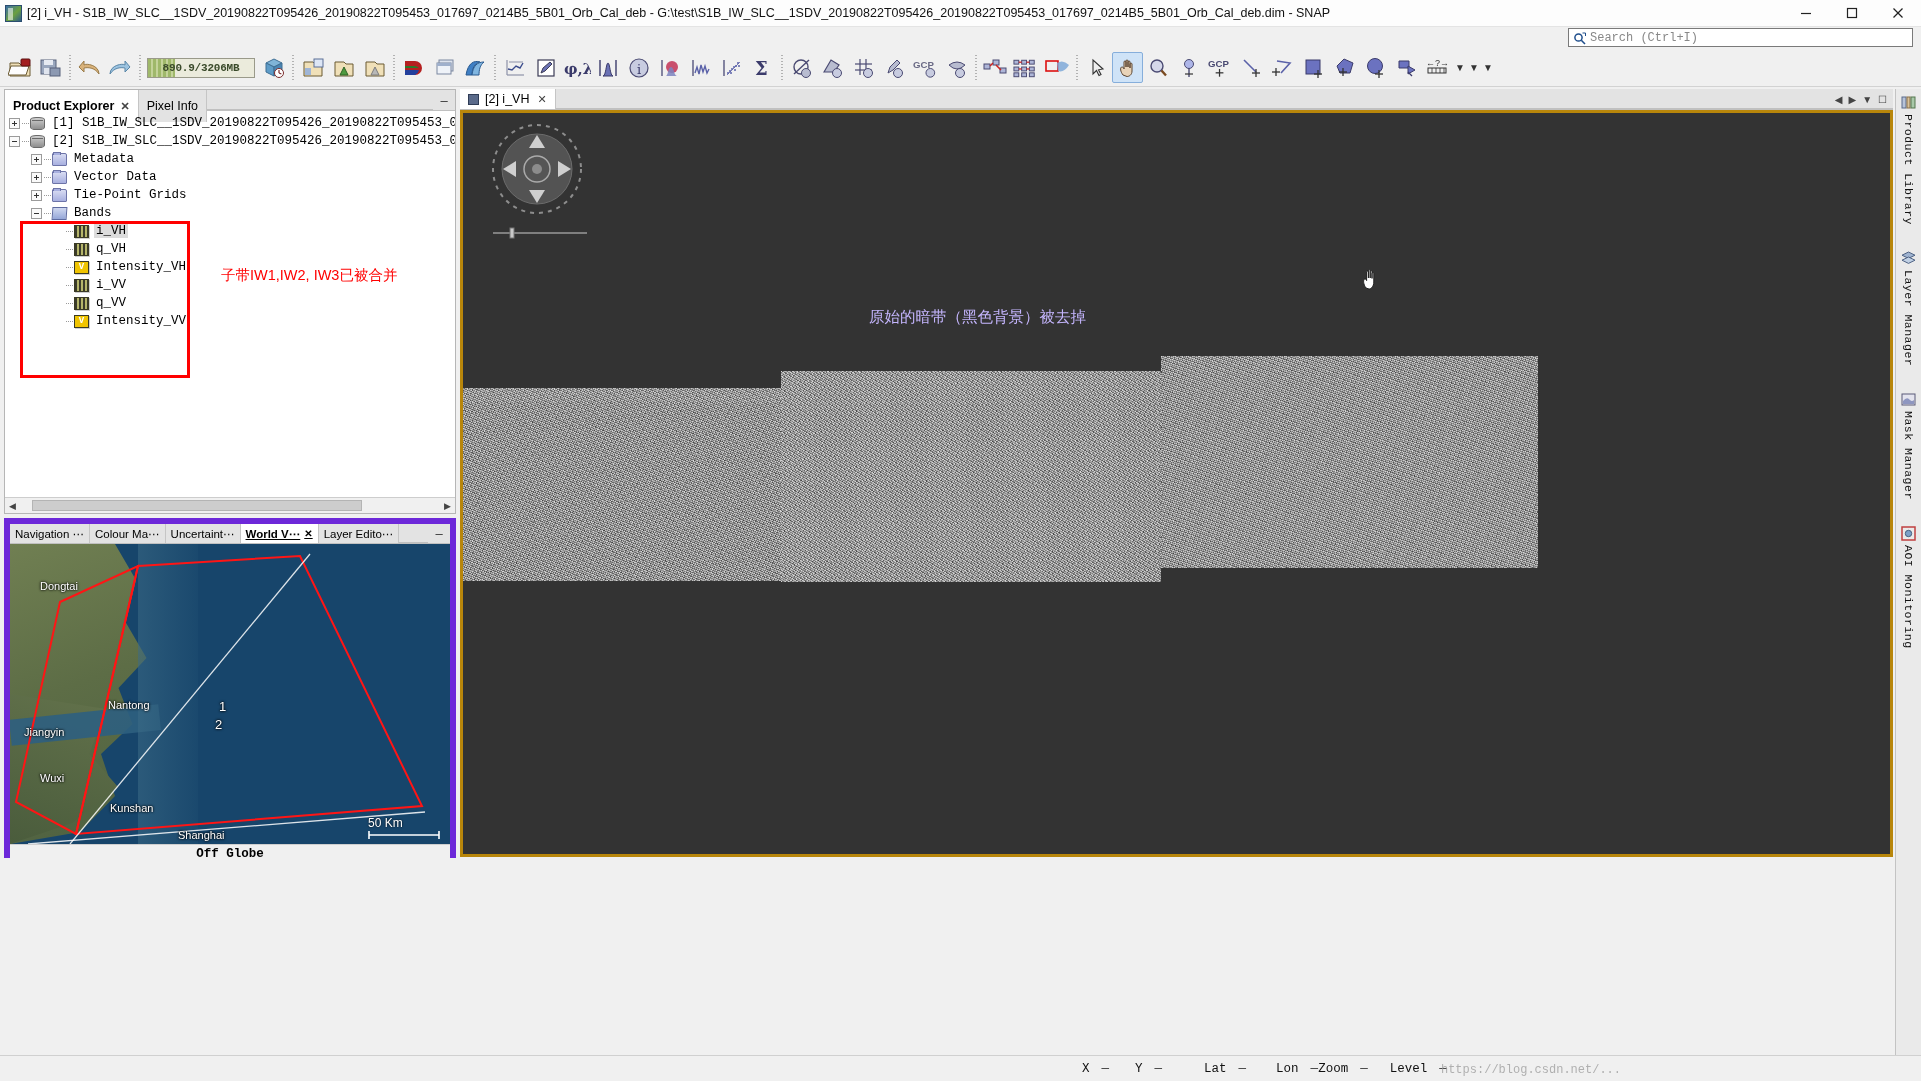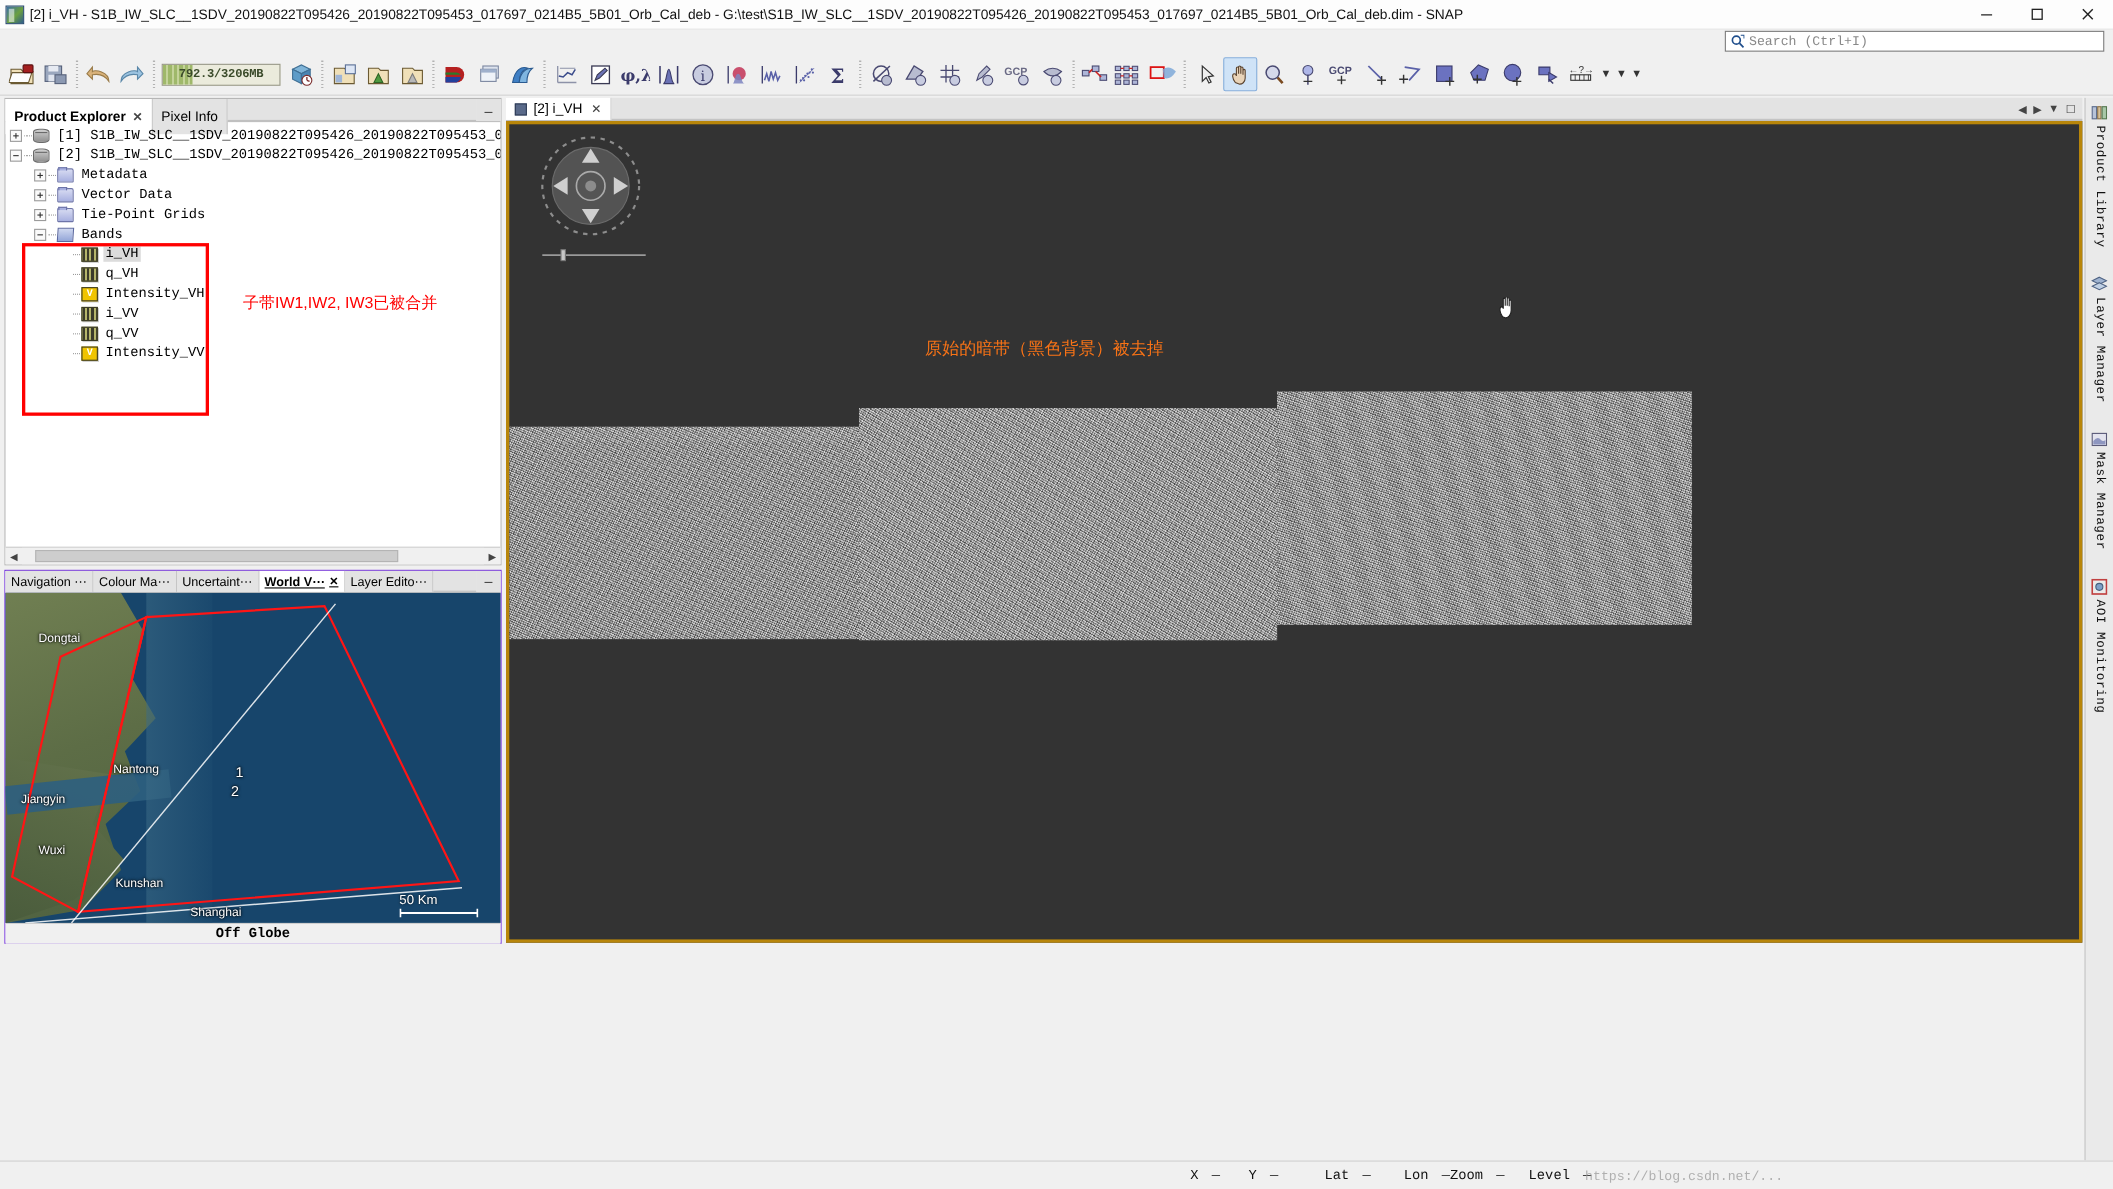--- a/index.html
+++ b/index.html
@@ -200,21 +200,21 @@
   }
   .hs-track { flex: 1 1 auto; height: 15px; background: #f0f0f0; position: relative; }
   .hs-thumb {
     position: absolute; left: 12px; top: 2px; width: 330px; height: 11px;
     background: #cdcdcd; border: 1px solid #b4b4b4;
   }
 
   
   .left-bottom {
     position: absolute; left: 4px; top: 518px; width: 452px; height: 340px;
-    background: #fff; border: 1px solid #6d28d9;
+    background: #fff; border: 6px solid #6d28d9;
   }
   .lb-tabs {
     height: 20px; background: #eaeaea; display: flex; align-items: stretch;
     border-bottom: 1px solid #c0c0c0;
   }
   .lb-tab {
     display: flex; align-items: center; padding: 0 5px; font-size: 11.5px;
     color: #000; border-right: 1px solid #c5c5c5; background: #e3e3e3;
     white-space: nowrap;
   }
@@ -274,22 +274,22 @@
     overflow: hidden;
   }
   .sar-strip { position: absolute; }
   .nav-compass {
     position: absolute; left: 28px; top: 10px; width: 92px; height: 92px;
   }
   .nav-slider {
     position: absolute; left: 28px; top: 112px; width: 98px; height: 12px;
   }
   .anno-img {
-    position: absolute; color: #f97316; font-size: 15.5px;
-    white-space: nowrap; font-family: "Liberation Sans", sans-serif;
+    position: absolute; color: #c4b5fd; font-size: 15.5px;
+    white-space: nowrap; font-family: "Liberation Sans", sans-serif; margin-left: 28px;
   }
   .cursor-arrow { position: absolute; }
 
   
   .right-rail {
     position: absolute; right: 0; top: 89px; width: 26px; bottom: 26px;
     background: #eaeaea; border-left: 1px solid #c3c3c3;
     display: flex; flex-direction: column; align-items: center; padding-top: 6px;
   }
   .rail-item {
@@ -386,21 +386,21 @@
         <g transform="translate(22,0) scale(-1,1)">
           <path d="M19 17 C19 8 6 6 4 8 L4 4 L-1 10 L4 15 L4 11 C9 10 15 11 19 17 Z" fill="#9cc3e0" stroke="#5a87a8" stroke-width="1" transform="translate(2,0)"></path>
         </g>
       </svg>
     </div>
 
     <div class="tb-sep"></div>
 
     <div class="tb-mem">
       <span class="fill"></span>
-      <span>792.3/3206MB</span>
+      <span>890.9/3206MB</span>
     </div>
     <div class="tb-btn">
       <svg width="24" height="22" viewBox="0 0 24 22">
         <path d="M4 6 L12 2 L20 6 L12 10 Z" fill="#7fb4d8" stroke="#3f6f94"></path>
         <path d="M4 6 L4 15 L12 19 L12 10 Z" fill="#5e9cc8" stroke="#3f6f94"></path>
         <path d="M20 6 L20 15 L12 19 L12 10 Z" fill="#4a85b3" stroke="#3f6f94"></path>
         <circle cx="17" cy="16" r="4.5" fill="#fff" stroke="#7a2b2b"></circle>
         <line x1="17" y1="16" x2="17" y2="13" stroke="#7a2b2b" stroke-width="1.2"></line>
         <line x1="17" y1="16" x2="19.4" y2="17" stroke="#7a2b2b" stroke-width="1.2"></line>
       </svg>

